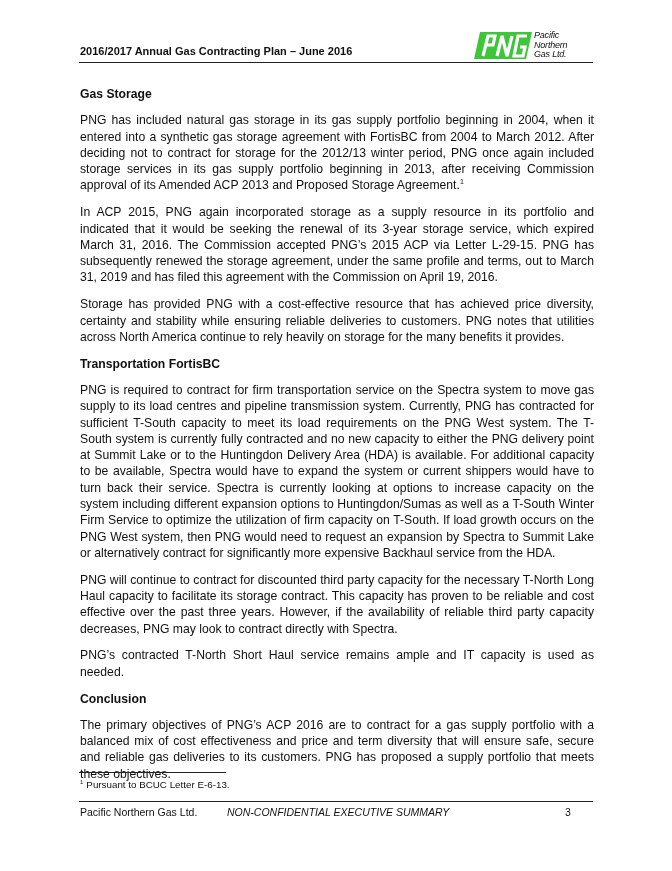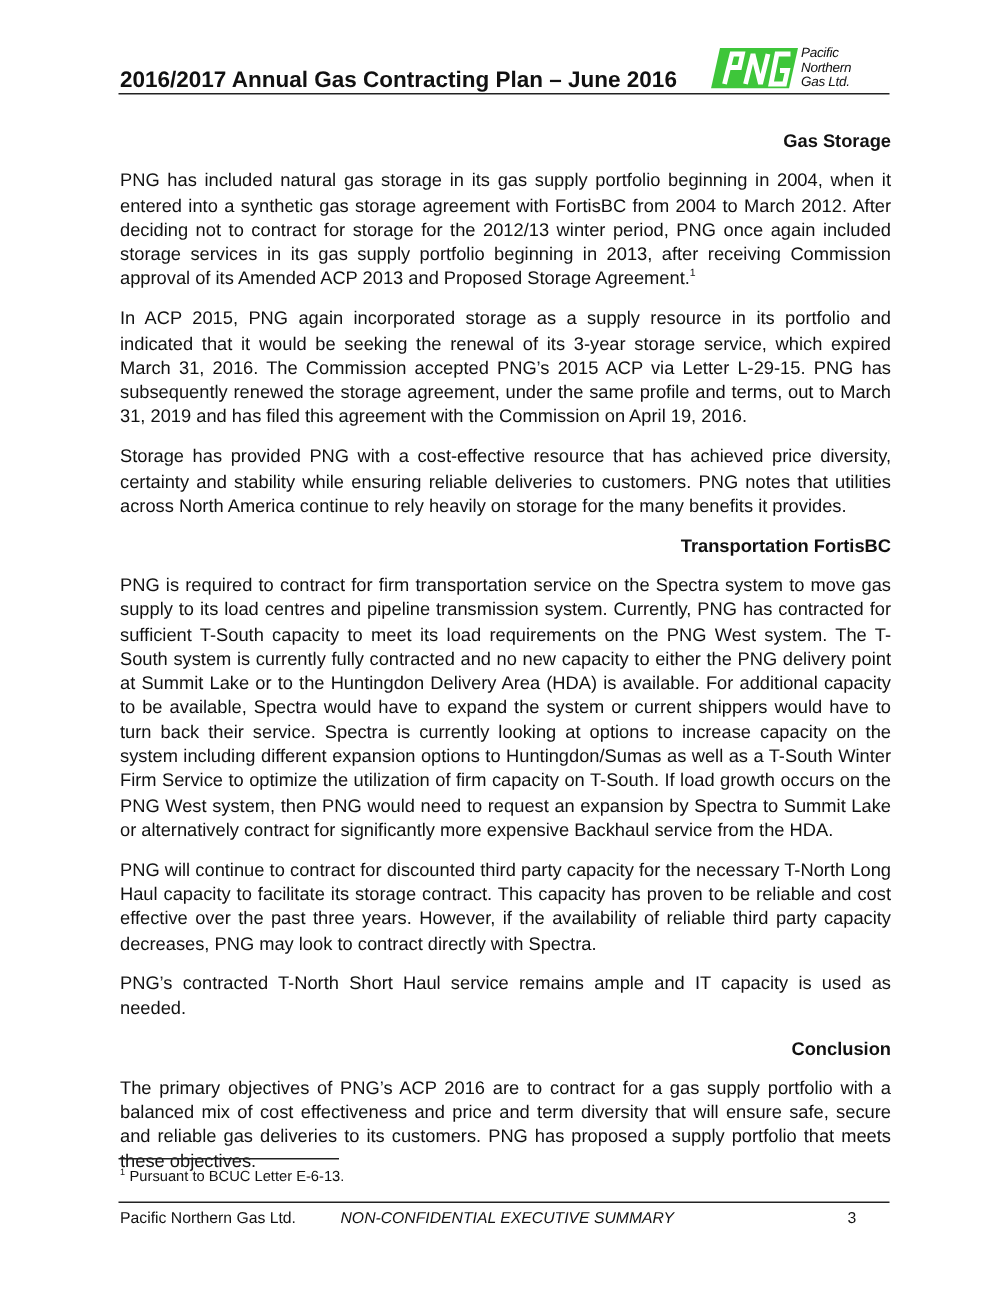--- a/index.html
+++ b/index.html
@@ -1,28 +1,28 @@
 <!DOCTYPE html>
 <html><head>
   <meta charset="utf-8">
   <style>
     html, body { margin: 0; padding: 0; background: #ffffff; }
     body { width: 672px; height: 871px; position: relative; overflow: hidden;
            font-family: "Liberation Sans", sans-serif; color: #111; }
     .page { position: absolute; left: 0; top: 0; width: 672px; height: 871px; }
 
-    .header-title { position: absolute; left: 80px; top: 45px; font-size: 15px; font-weight: bold; color: #111; white-space: nowrap; }
+    .header-title { position: absolute; left: 80px; top: 45px; font-size: 11px; font-weight: bold; color: #111; white-space: nowrap; }
     .header-rule { position: absolute; left: 79px; top: 62px; width: 514px; height: 1px; background: #222; }
 
     .logo { position: absolute; left: 474px; top: 30px; width: 110px; height: 30px; }
     .logo-mark { position: absolute; left: 0; top: 2px; width: 58px; height: 27px; }
     .logo-text { position: absolute; left: 60px; top: 1px; font-size: 9px; font-weight: normal; font-style: italic; line-height: 9.5px; color: #111; letter-spacing: -0.2px; }
 
     .content { position: absolute; left: 80px; top: 86px; width: 514px; font-size: 12.2px; line-height: 16.3px; }
-    .section-heading { font-weight: bold; font-size: 12.2px; margin: 0 0 10px 0; text-align: right; }
+    .section-heading { font-weight: bold; font-size: 12.2px; margin: 0 0 10px 0; }
     .para { margin: 0 0 10.5px 0; text-align: justify; }
     sup.fnref { font-size: 7px; vertical-align: 5px; line-height: 0; }
 
     .fn-rule { position: absolute; left: 79px; top: 772px; width: 147px; height: 1px; background: #222; }
     .footnote { position: absolute; left: 80px; top: 779px; font-size: 9.8px; white-space: nowrap; }
     .footnote sup { font-size: 6px; vertical-align: 4px; line-height: 0; margin-right: 3px; }
 
     .footer-rule { position: absolute; left: 79px; top: 801px; width: 514px; height: 1px; background: #222; }
     .footer { position: absolute; left: 80px; top: 806px; width: 514px; font-size: 10.5px; white-space: nowrap; }
     .footer .company { position: absolute; left: 0; top: 0; }

